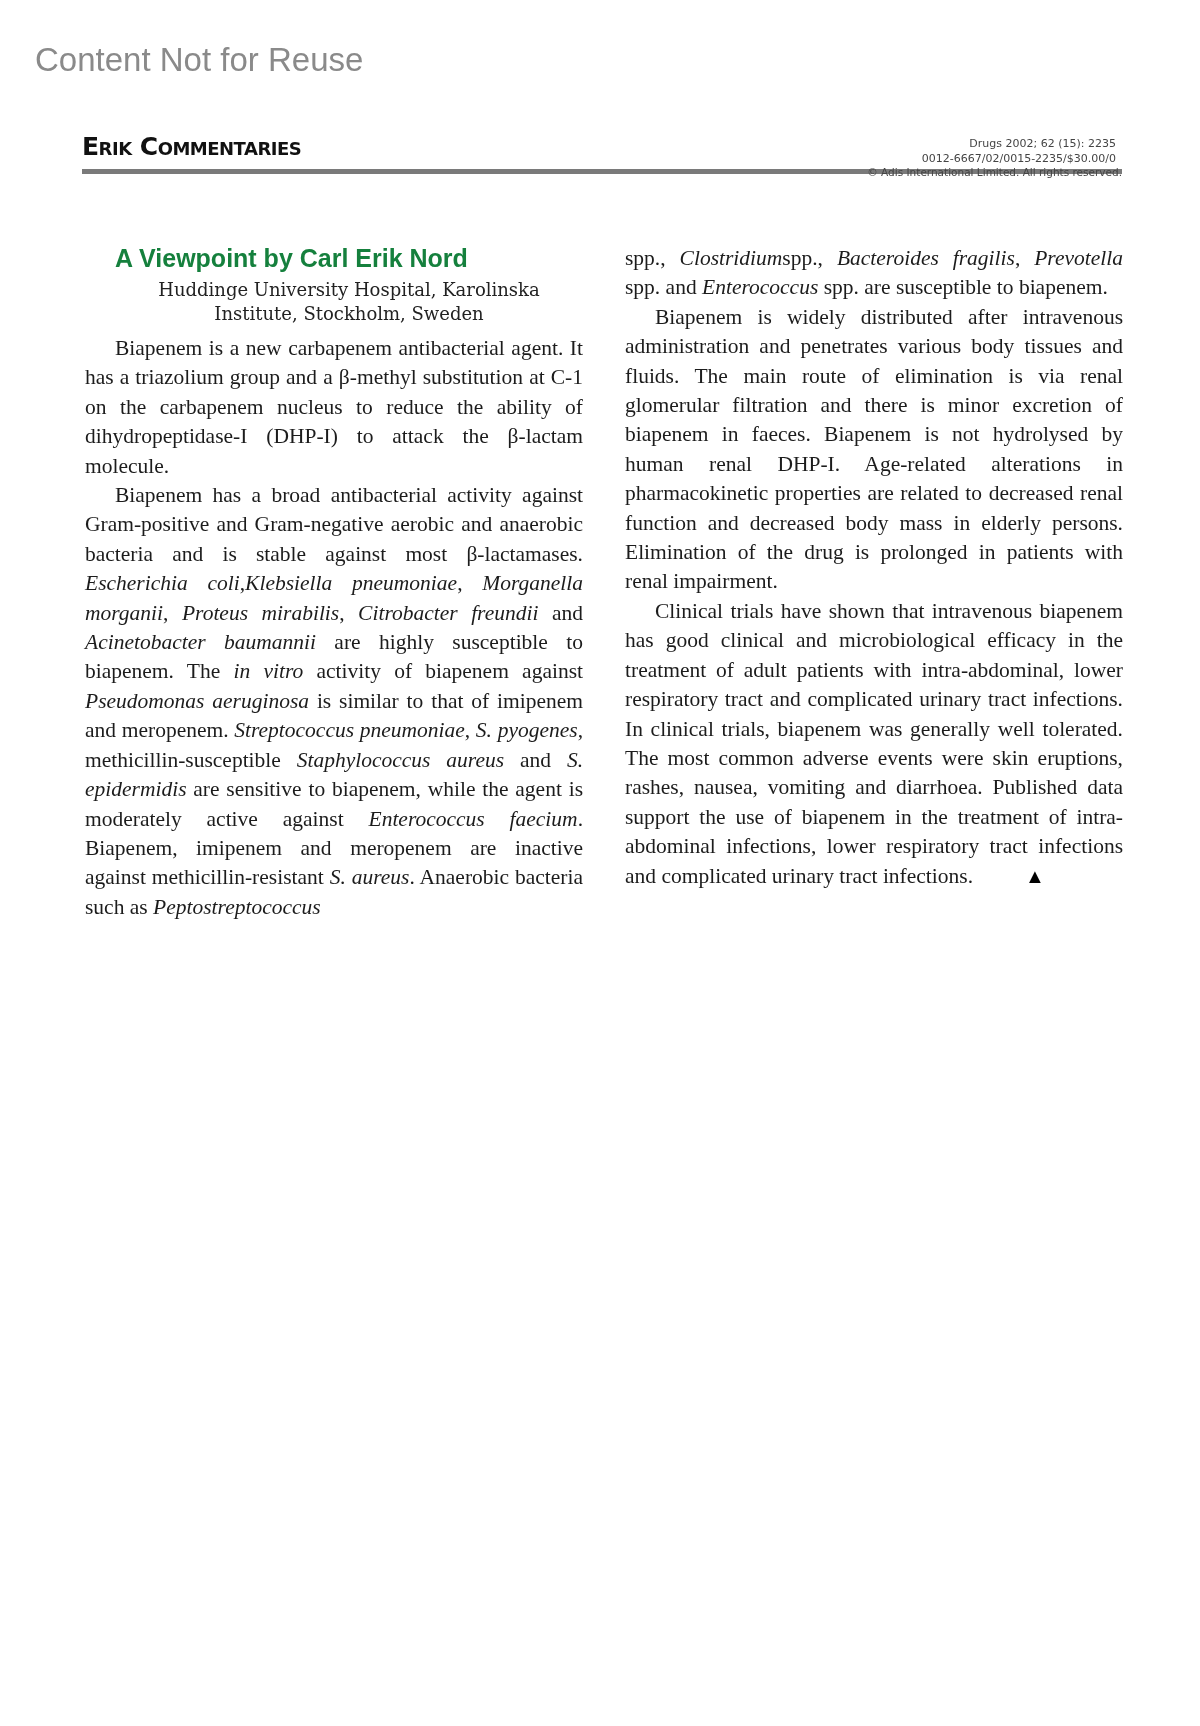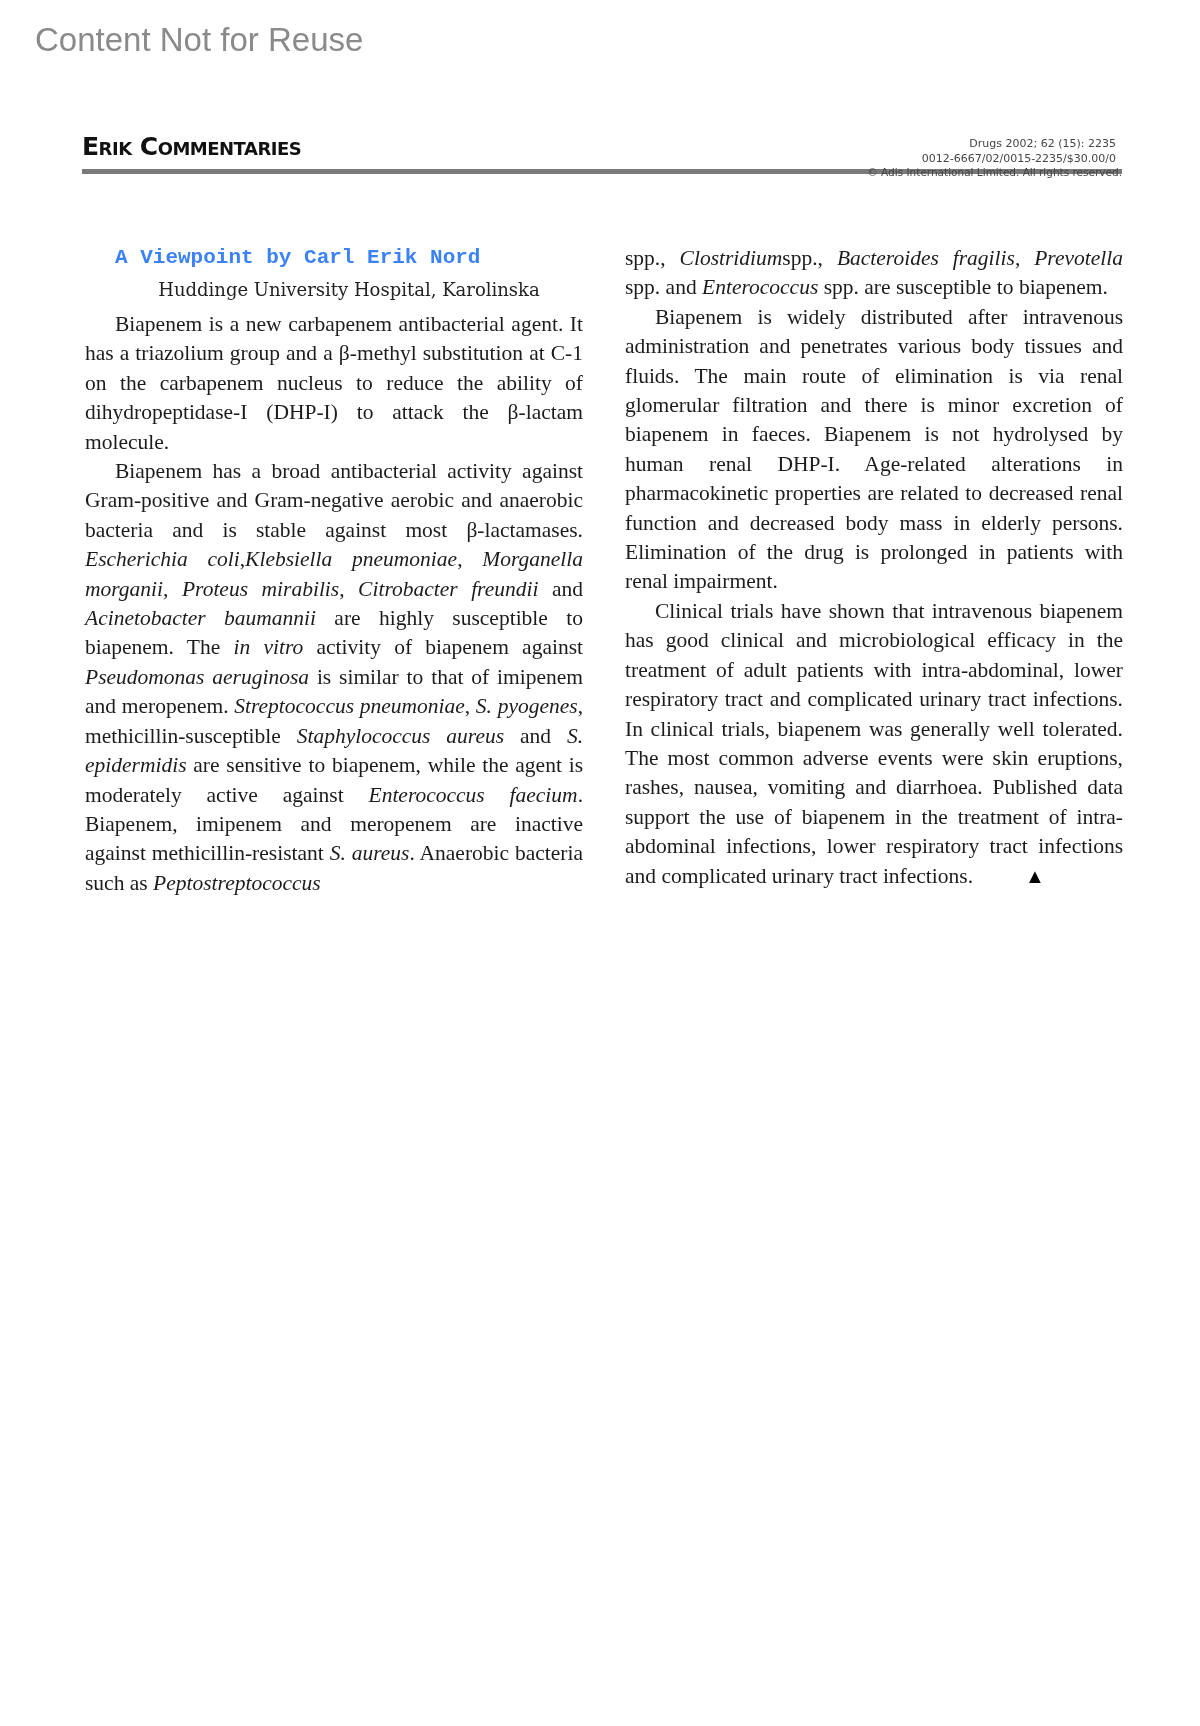--- a/index.html
+++ b/index.html
@@ -1,18 +1,18 @@
 <!DOCTYPE html>
 <html><head>
 <meta charset="utf-8">
 <style>
   html, body { margin: 0; padding: 0; background: #ffffff; }
   body { width: 1200px; height: 1726px; position: relative; overflow: hidden; color: #1a1a1a; }
   .watermark {
-    position: absolute; left: 35px; top: 21px;
+    position: absolute; left: 35px; top: 41px;
     font-family: "Liberation Sans", sans-serif; font-size: 33px; color: #8a8a8a;
     letter-spacing: 0px;
   }
   .section-head {
     position: absolute; left: 82px; top: 132px;
     font-family: "DejaVu Sans", sans-serif; font-weight: bold; font-size: 25px;
     font-variant: small-caps; letter-spacing: -0.5px; color: #111;
   }
   .journal-info {
     position: absolute; right: 84px; top: 136px; text-align: right;
@@ -30,21 +30,21 @@
     font-family: "Liberation Serif", serif; font-size: 21.5px; line-height: 29.4px;
     text-align: justify; color: #1c1c1c;
   }
   .col-left { left: 85px; }
   .col-right { left: 625px; }
   .title-block { padding-left: 30px; }
   .title {
     font-family: "DejaVu Serif", serif; font-weight: bold; font-size: 26px; line-height: 30px; color: #111;
   }
   .subtitle {
-    font-family: Liberation Mono, monospace; font-weight: bold; font-size: 21px; line-height: 28px; color: #3b82f6;
+    font-family: Liberation Sans, sans-serif; font-weight: bold; font-size: 25px; line-height: 28px; color: #15803d;
   }
   .affil {
     font-family: "DejaVu Serif", serif; font-size: 18px; line-height: 24px; color: #222; margin-top: 6px;
     text-align: center;
   }
   .para { margin: 0; text-indent: 30px; }
   .para.first-in-col { text-indent: 0; }
   .para.lead { margin-top: 8px; }
   i { font-style: italic; }
   .end-mark { display: inline-block; margin-left: 22px; font-size: 20px; color: #000; }
@@ -63,20 +63,21 @@
 
 <div class="rule"></div>
 
 <div class="copyright">© Adis International Limited. All rights reserved.</div>
 
 <div class="col col-left">
   <div class="title-block">
     <div class="subtitle">A Viewpoint by Carl Erik Nord</div>
     <div class="affil">
       <div>Huddinge University Hospital, Karolinska</div>
+      <div>Institute, Stockholm, Sweden</div>
     </div>
   </div>
   <p class="para lead">Biapenem is a new carbapenem antibacterial agent. It has a triazolium group and a β-methyl substitution at C-1 on the carbapenem nucleus to reduce the ability of dihydropeptidase-I (DHP-I) to attack the β-lactam molecule.</p>
   <p class="para">Biapenem has a broad antibacterial activity against Gram-positive and Gram-negative aerobic and anaerobic bacteria and is stable against most β-lactamases. <i>Escherichia coli</i>,<i>Klebsiella pneumoniae</i>, <i>Morganella morganii</i>, <i>Proteus mirabilis</i>, <i>Citrobacter freundii</i> and <i>Acinetobacter baumannii</i> are highly susceptible to biapenem. The <i>in vitro</i> activity of biapenem against <i>Pseudomonas aeruginosa</i> is similar to that of imipenem and meropenem. <i>Streptococcus pneumoniae</i>, <i>S. pyogenes</i>, methicillin-susceptible <i>Staphylococcus aureus</i> and <i>S. epidermidis</i> are sensitive to biapenem, while the agent is moderately active against <i>Enterococcus faecium</i>. Biapenem, imipenem and meropenem are inactive against methicillin-resistant <i>S. aureus</i>. Anaerobic bacteria such as <i>Peptostreptococcus</i></p>
 </div>
 
 <div class="col col-right">
   <p class="para first-in-col">spp., <i>Clostridium</i>spp., <i>Bacteroides fragilis</i>, <i>Prevotella</i> spp. and <i>Enterococcus</i> spp. are susceptible to biapenem.</p>
   <p class="para">Biapenem is widely distributed after intravenous administration and penetrates various body tissues and fluids. The main route of elimination is via renal glomerular filtration and there is minor excretion of biapenem in faeces. Biapenem is not hydrolysed by human renal DHP-I. Age-related alterations in pharmacokinetic properties are related to decreased renal function and decreased body mass in elderly persons. Elimination of the drug is prolonged in patients with renal impairment.</p>
   <p class="para">Clinical trials have shown that intravenous biapenem has good clinical and microbiological efficacy in the treatment of adult patients with intra-abdominal, lower respiratory tract and complicated urinary tract infections. In clinical trials, biapenem was generally well tolerated. The most common adverse events were skin eruptions, rashes, nausea, vomiting and diarrhoea. Published data support the use of biapenem in the treatment of intra-abdominal infections, lower respiratory tract infections and complicated urinary tract infections.<span class="end-mark">▲</span></p>

